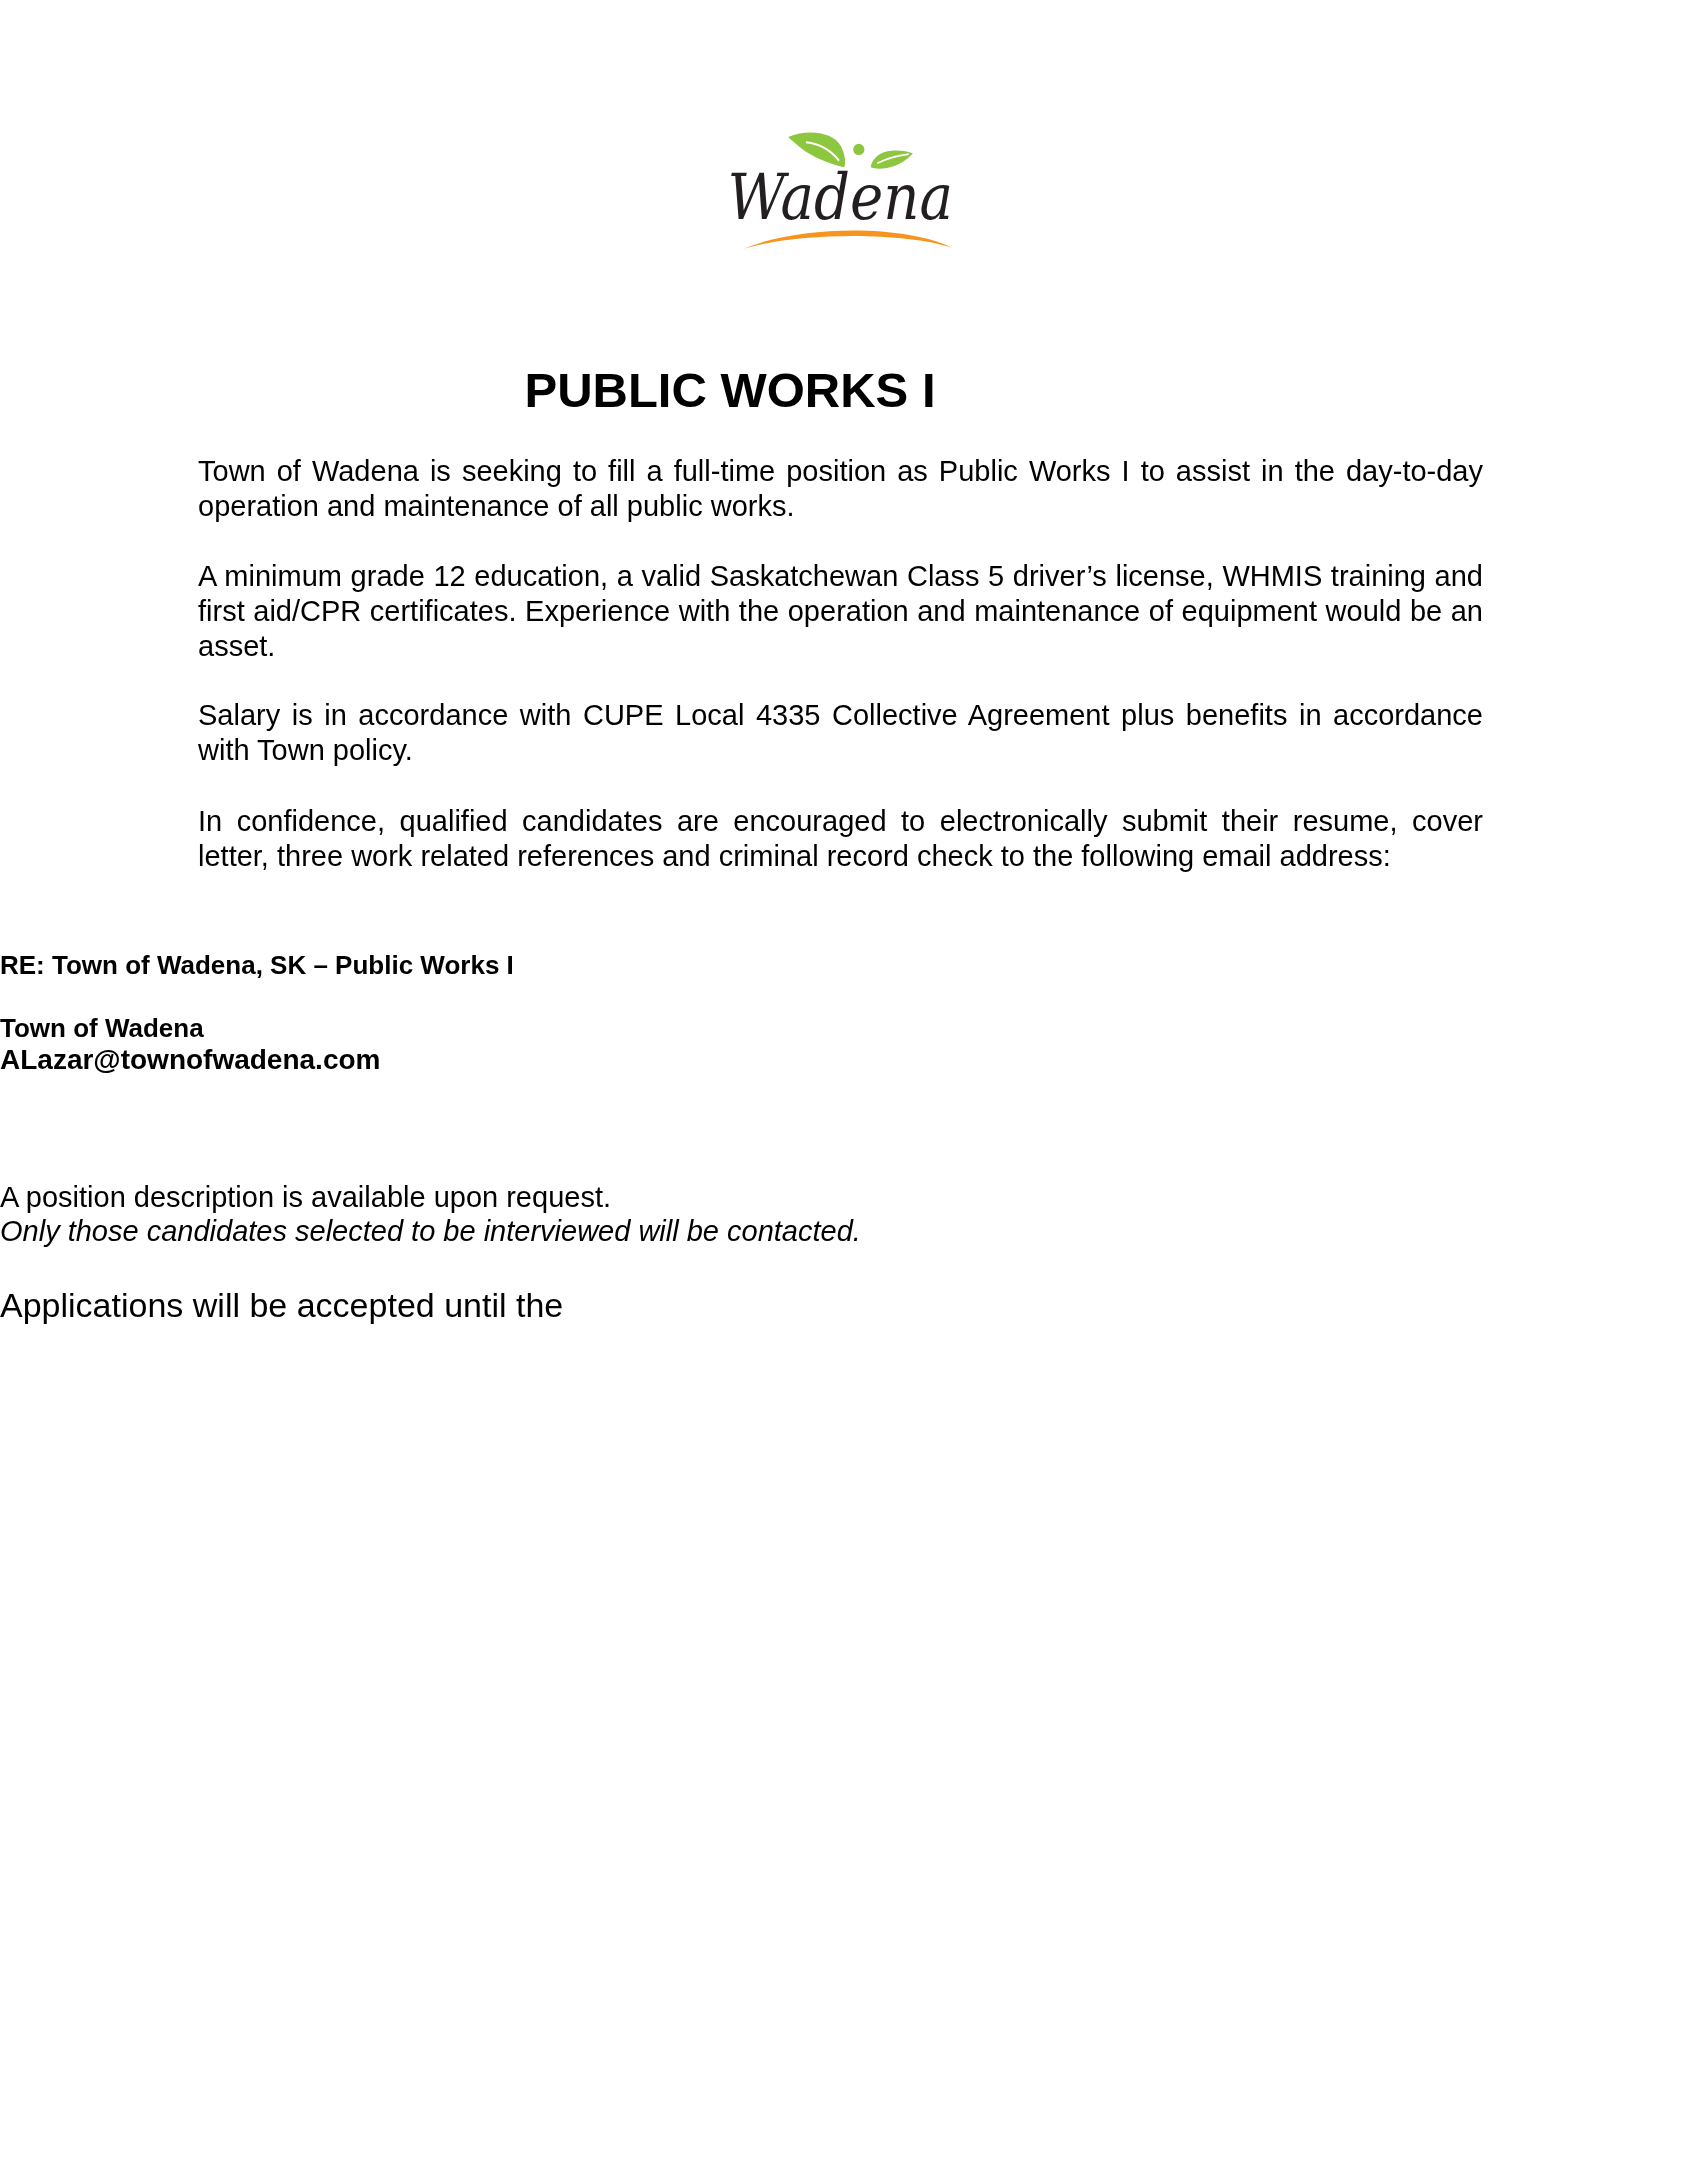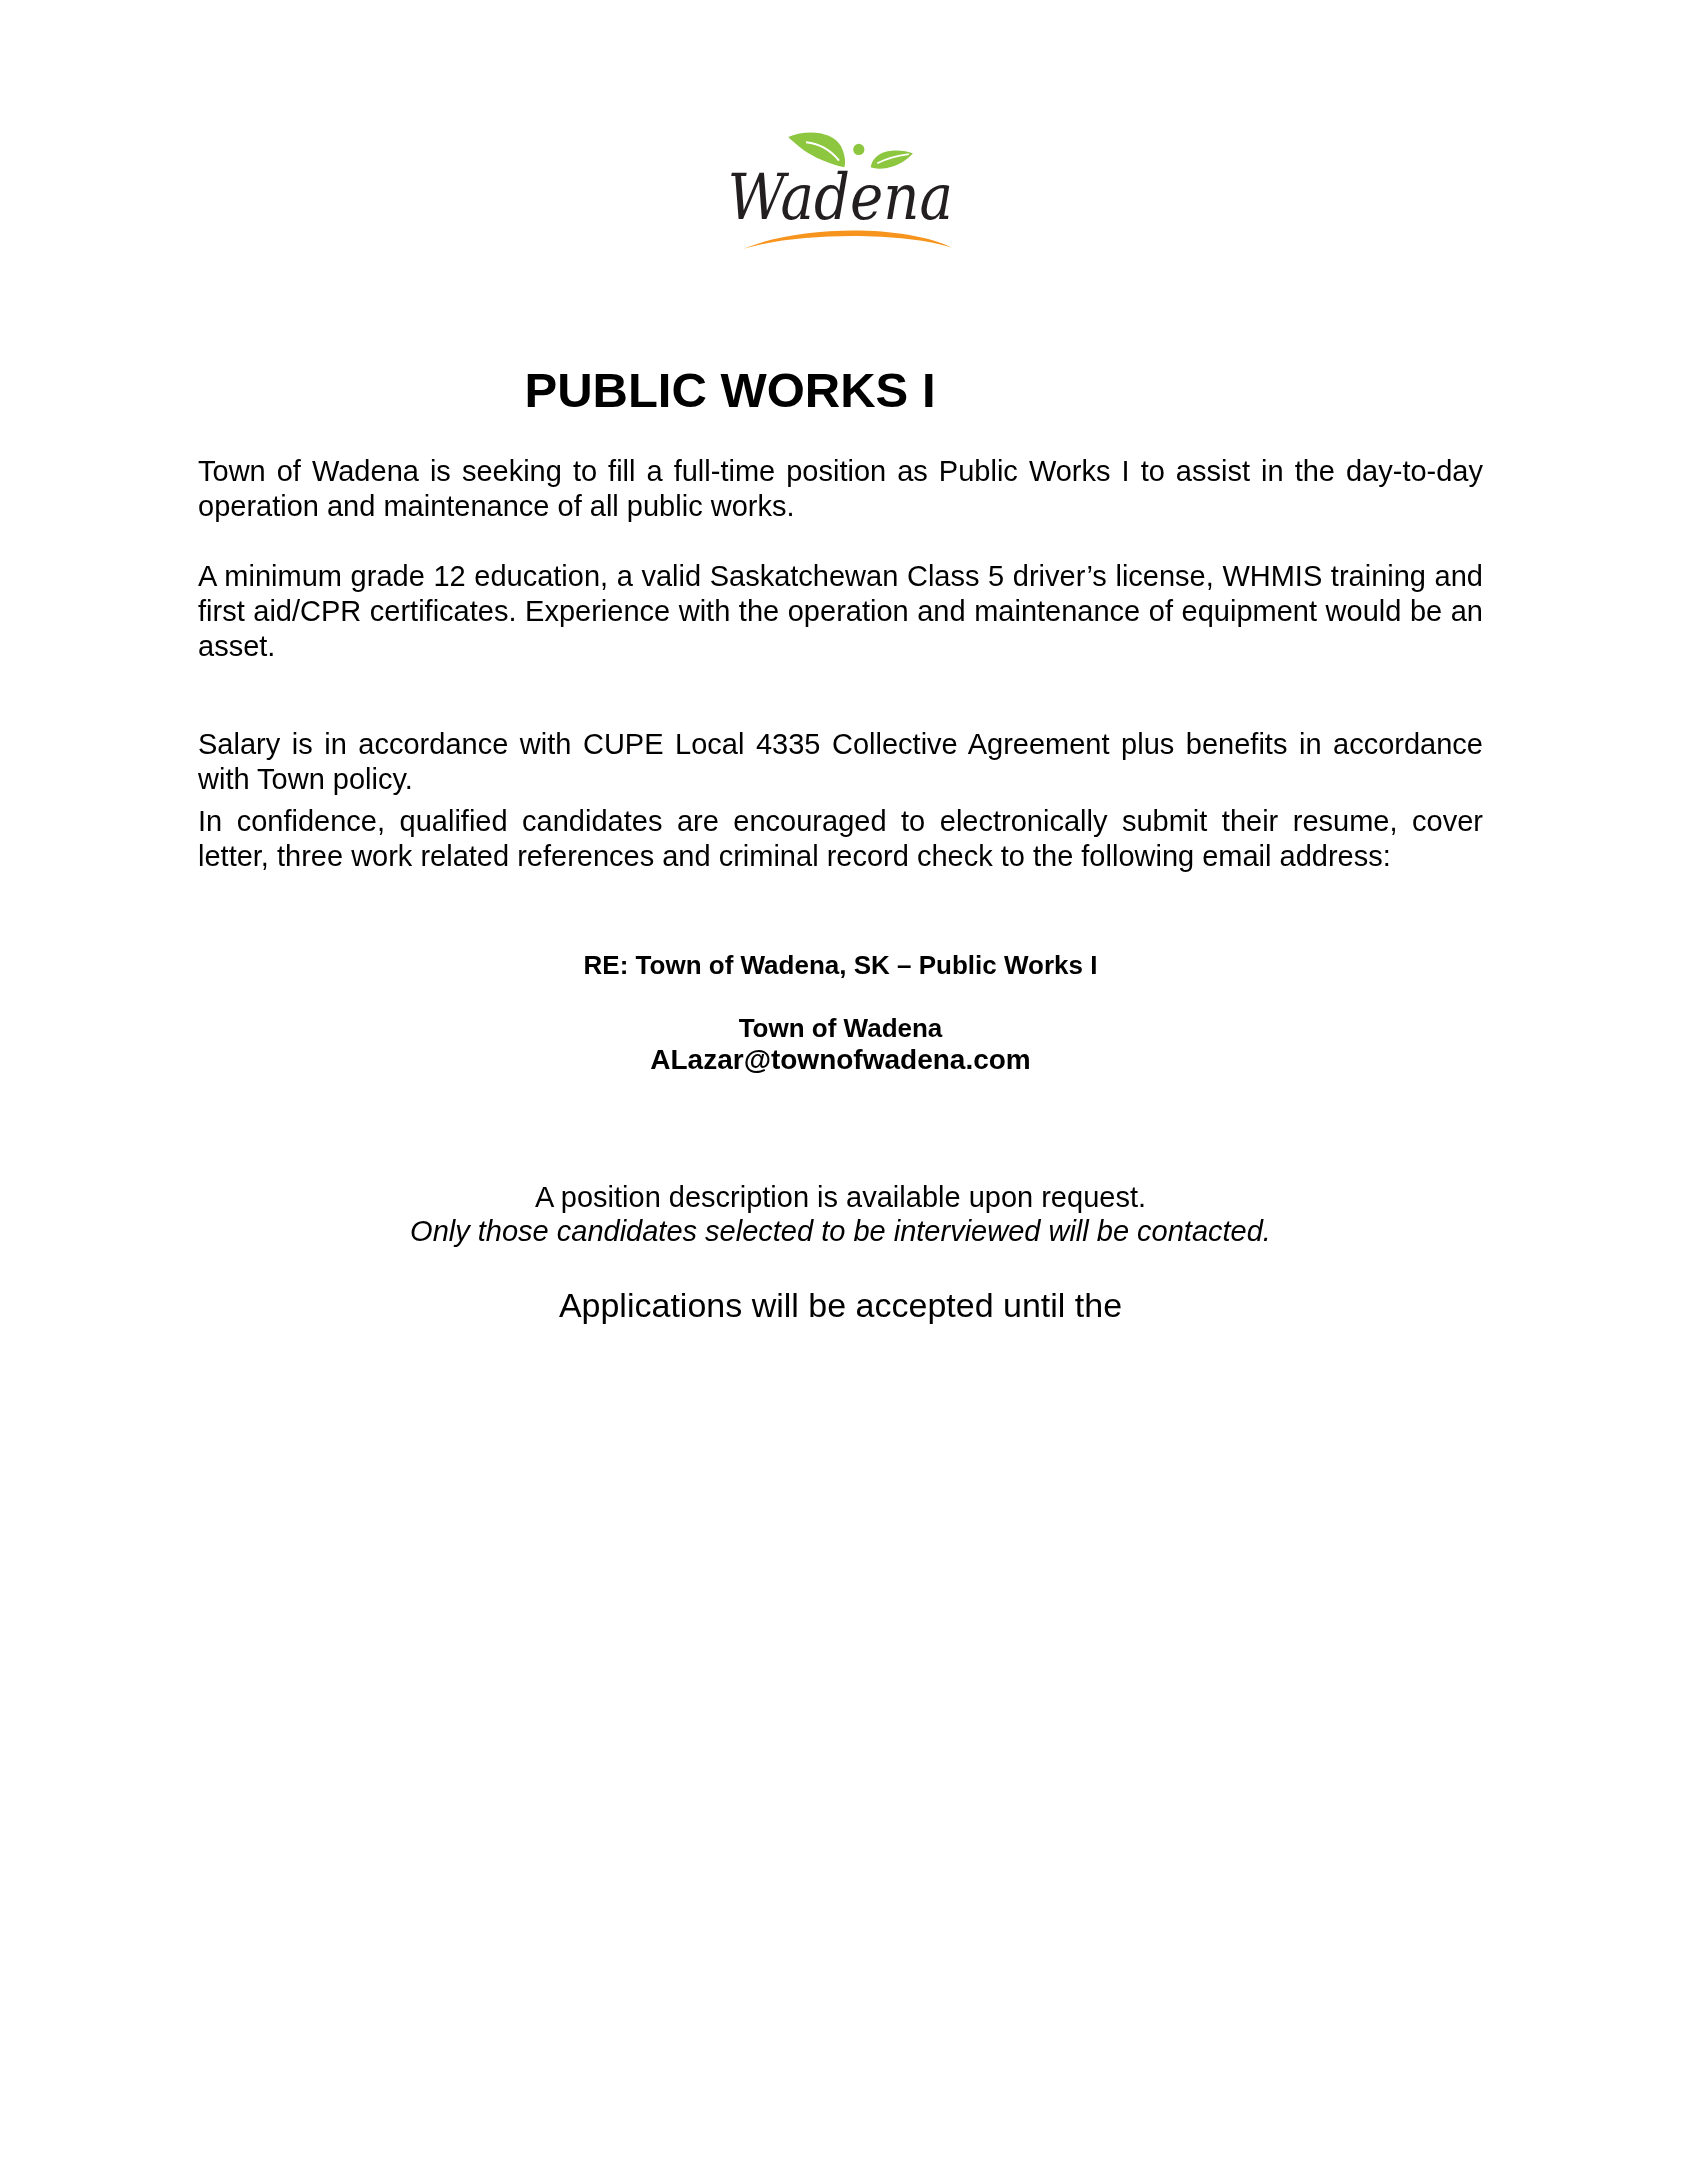--- a/index.html
+++ b/index.html
@@ -42,27 +42,26 @@
     }
     .para {
       margin: 0;
       font-size: 29px;
       line-height: 35px;
       text-align: justify;
       text-align-last: left;
     }
     .p1 { top: 454px; }
     .p2 { top: 559px; }
-    .p3 { top: 698px; margin-top: 29px; }
+    .p3 { top: 698px; }
     .p4 { top: 804px; }
     .center-block {
       position: absolute;
       left: 0;
       width: 1681px;
-      text-align: center;
     }
     .re-line {
       top: 950px;
       font-weight: bold;
       font-size: 26px;
       line-height: 30px;
     }
     .inq {
       top: 1013px;
       font-weight: bold;

